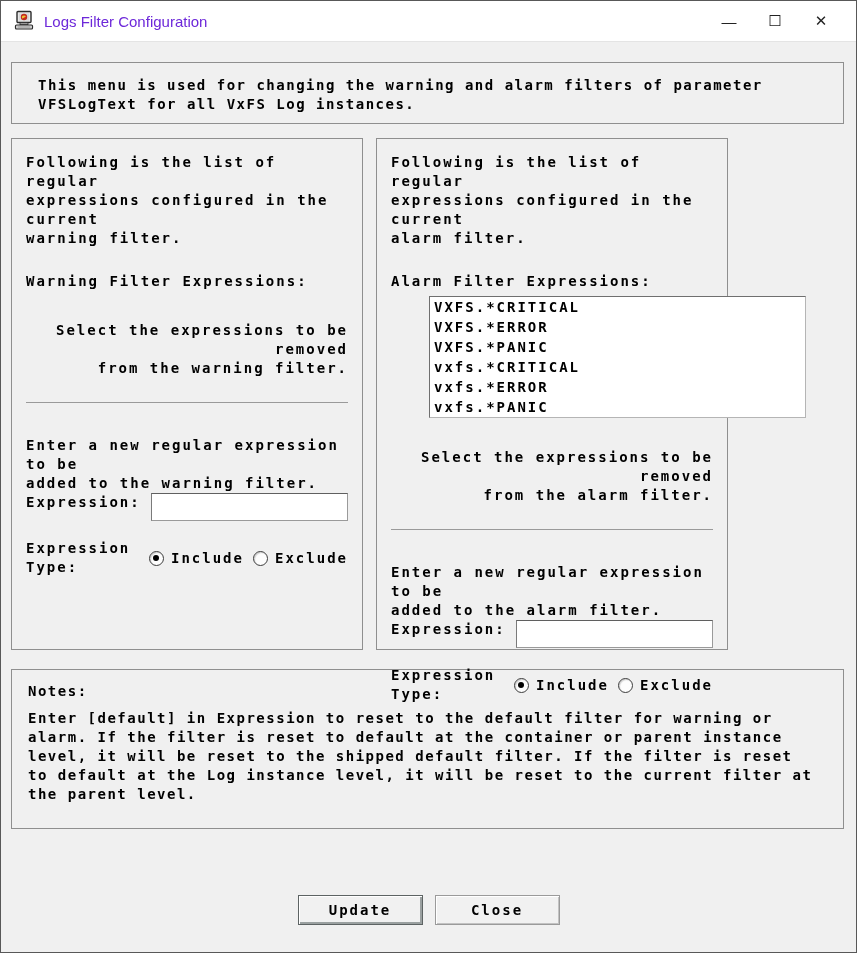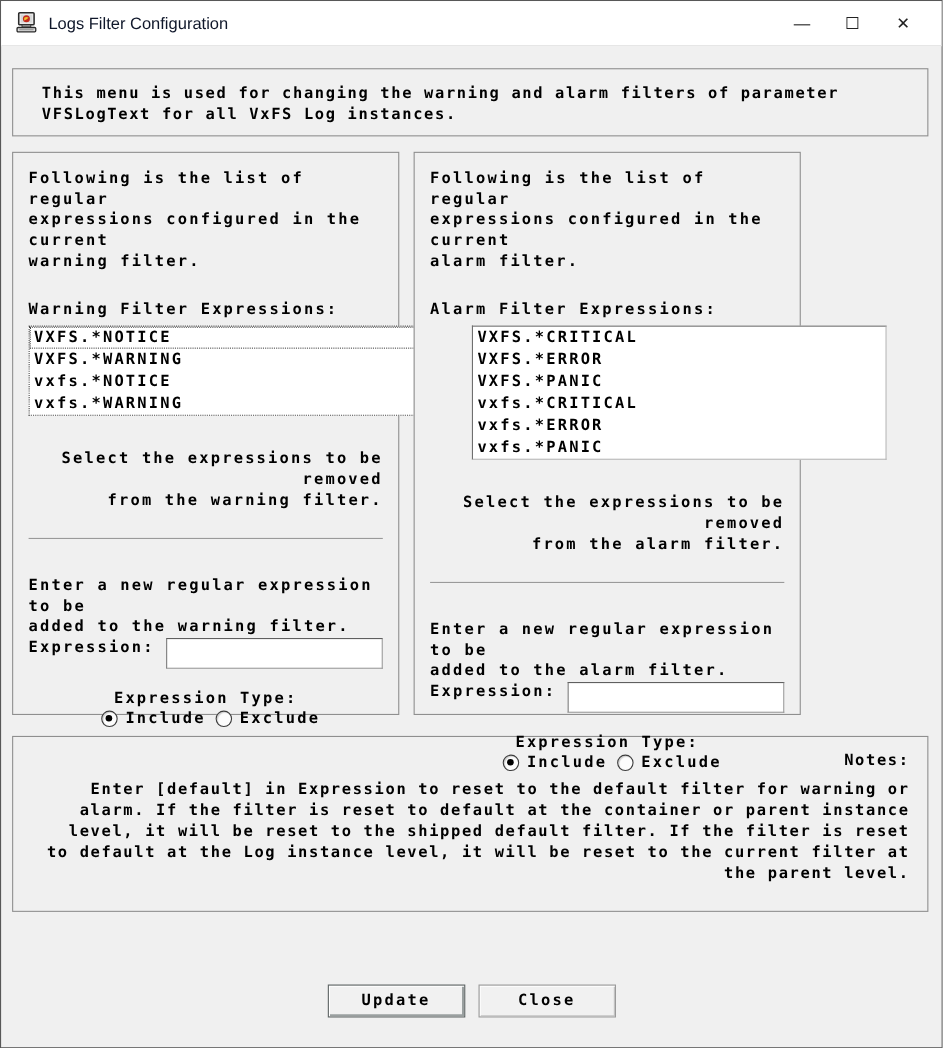--- a/index.html
+++ b/index.html
@@ -15,21 +15,21 @@
   
   .titlebar{
     height:40px;background:#ffffff;
     display:flex;align-items:center;
     border-bottom:1px solid #e4e4e4;
   }
   .app-icon{width:22px;height:22px;margin-left:12px;flex:0 0 auto;}
   .title-text{
     margin-left:9px;
     font-family:"Liberation Sans", sans-serif;
-    font-size:15px;color:#0f172a;
+    font-size:15px;color:#6d28d9;
   }
   .win-controls{margin-left:auto;display:flex;height:100%;}
   .win-btn{
     width:46px;height:100%;
     display:flex;align-items:center;justify-content:center;
     font-family:"Liberation Sans", sans-serif;
     font-size:15px;color:#222;cursor:default;
   }
   .win-btn:last-child{margin-right:12px;}
   
@@ -59,34 +59,34 @@
   .separator{border:0;border-top:1px solid #9a9a9a;margin:24px 0 0 0;}
   .add-hint{margin-top:33px;}
   .expr-row{display:flex;align-items:flex-start;}
   .expr-input{
     margin-left:10px;width:213px;height:26px;
     background:#fff;
     border:1px solid #9a9a9a;border-top-color:#5f5f5f;border-left-color:#7a7a7a;
     font-family:"DejaVu Sans Mono", monospace;font-size:14px;font-weight:bold;
     padding:0 4px;box-sizing:content-box;
   }
-  .type-row{margin-top:18px;display:flex;align-items:center;flex-direction:column;}
+  .type-row{margin-top:18px;display:flex;align-items:center;}
   .radio{
     width:13px;height:13px;border-radius:50%;
     border:1px solid #3c3c3c;background:#fdfdfd;
     box-shadow:inset 1px 1px 1px #cfcfcf;
     margin-left:9px;flex:0 0 auto;position:relative;
   }
   .radio.sel::after{
     content:"";position:absolute;left:3.5px;top:3.5px;
     width:6px;height:6px;border-radius:50%;background:#000;
   }
   .radio-label{margin-left:7px;font-weight:bold;font-size:14px;letter-spacing:2px;}
   
-  .notes{margin:19px 12px 0 10px;height:160px;padding:12px 16px;text-align:right;}
+  .notes{margin:19px 12px 0 10px;height:160px;padding:12px 16px;}
   .notes-body{margin-top:8px;letter-spacing:1.5px;}
   
   .button-row{display:flex;justify-content:center;gap:12px;margin-top:66px;}
   .btn{
     width:125px;height:30px;
     background:#f1f1f1;
     display:flex;align-items:center;justify-content:center;
     font-family:"DejaVu Sans Mono", monospace;
     font-weight:bold;font-size:14px;letter-spacing:2px;
     cursor:default;box-sizing:border-box;
@@ -128,26 +128,20 @@
 VFSLogText for all VxFS Log instances.</div>
   </div>
 
   <div class="main-row">
 
     <div class="frame panel">
       <div class="mono wide panel-desc">Following is the list of regular
 expressions configured in the current
 warning filter.</div>
       <div class="mono wide list-label">Warning Filter Expressions:</div>
-      <div class="listbox dotted">
-          <div class="list-item focused">VXFS.*NOTICE</div>
-          <div class="list-item">VXFS.*WARNING</div>
-          <div class="list-item">vxfs.*NOTICE</div>
-          <div class="list-item">vxfs.*WARNING</div>
-        </div>
       <div class="mono wide remove-hint">Select the expressions to be removed
 from the warning filter.</div>
       <hr class="separator">
       <div class="mono wide add-hint">Enter a new regular expression to be
 added to the warning filter.</div>
       <div class="expr-row">
         <span class="mono wide">Expression:</span>
         <input class="expr-input" value="" style="">
       </div>
       <div class="type-row">

